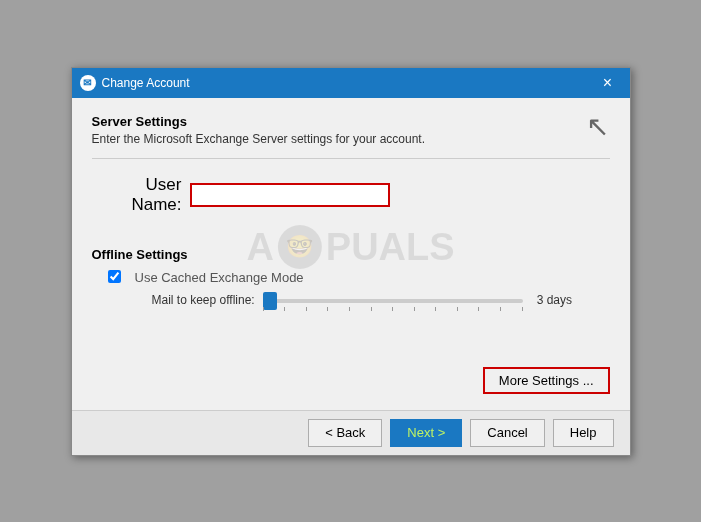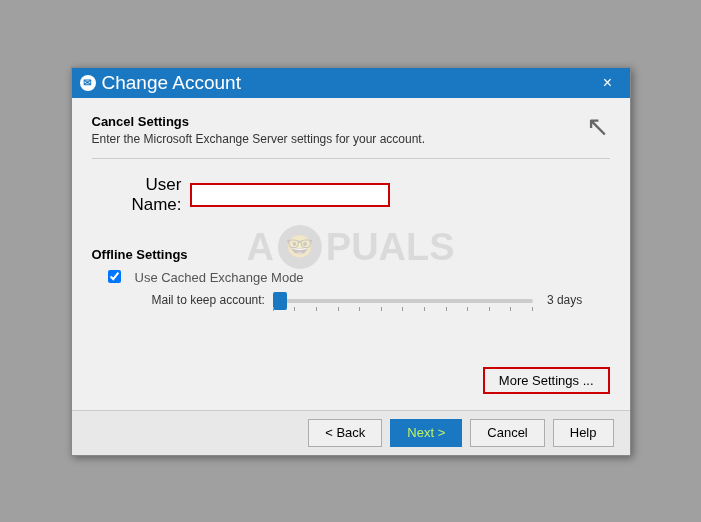--- a/index.html
+++ b/index.html
@@ -42,21 +42,21 @@
       background: #fff;
       border-radius: 50%;
       display: flex;
       align-items: center;
       justify-content: center;
       font-size: 10px;
       color: #1a78c2;
       font-weight: bold;
     }
     .titlebar-title {
-      font-size: 19px;
+      font-size: 12px;
       font-weight: 400;
     }
     .close-btn {
       width: 28px;
       height: 20px;
       background: none;
       border: none;
       color: white;
       font-size: 16px;
       cursor: pointer;
@@ -257,41 +257,41 @@
       <div class="titlebar-icon">✉</div>
       <span class="titlebar-title">Change Account</span>
     </div>
     <button class="close-btn">×</button>
   </div>
 
   <div class="content">
 
     <div class="header-section">
       <div class="header-text">
-        <h2>Cancel Settings</h2>
+        <h2>Server Settings</h2>
         <p>Enter the Microsoft Exchange Server settings for your account.</p>
       </div>
       <div class="cursor-icon">↖</div>
     </div>
 
     <div class="form-section">
       <div class="form-row">
         <label class="form-label">User Name:</label>
         <input class="form-input" type="text" value="" style="">
       </div>
     </div>
 
     <div class="offline-section">
       <div class="offline-title">Offline Settings</div>
       <div class="checkbox-row">
         <input type="checkbox" checked="" style="">
         <span>Use Cached Exchange Mode</span>
       </div>
       <div class="slider-row">
-        <span class="slider-label">Mail to keep account:</span>
+        <span class="slider-label">Mail to keep offline:</span>
         <div style="display:flex;flex-direction:column;">
           <div class="slider-track">
             <div class="slider-thumb"></div>
             <div class="slider-ticks" style="position:absolute;width:100%;top:6px;">
               <div class="slider-tick"></div>
               <div class="slider-tick"></div>
               <div class="slider-tick"></div>
               <div class="slider-tick"></div>
               <div class="slider-tick"></div>
               <div class="slider-tick"></div>

